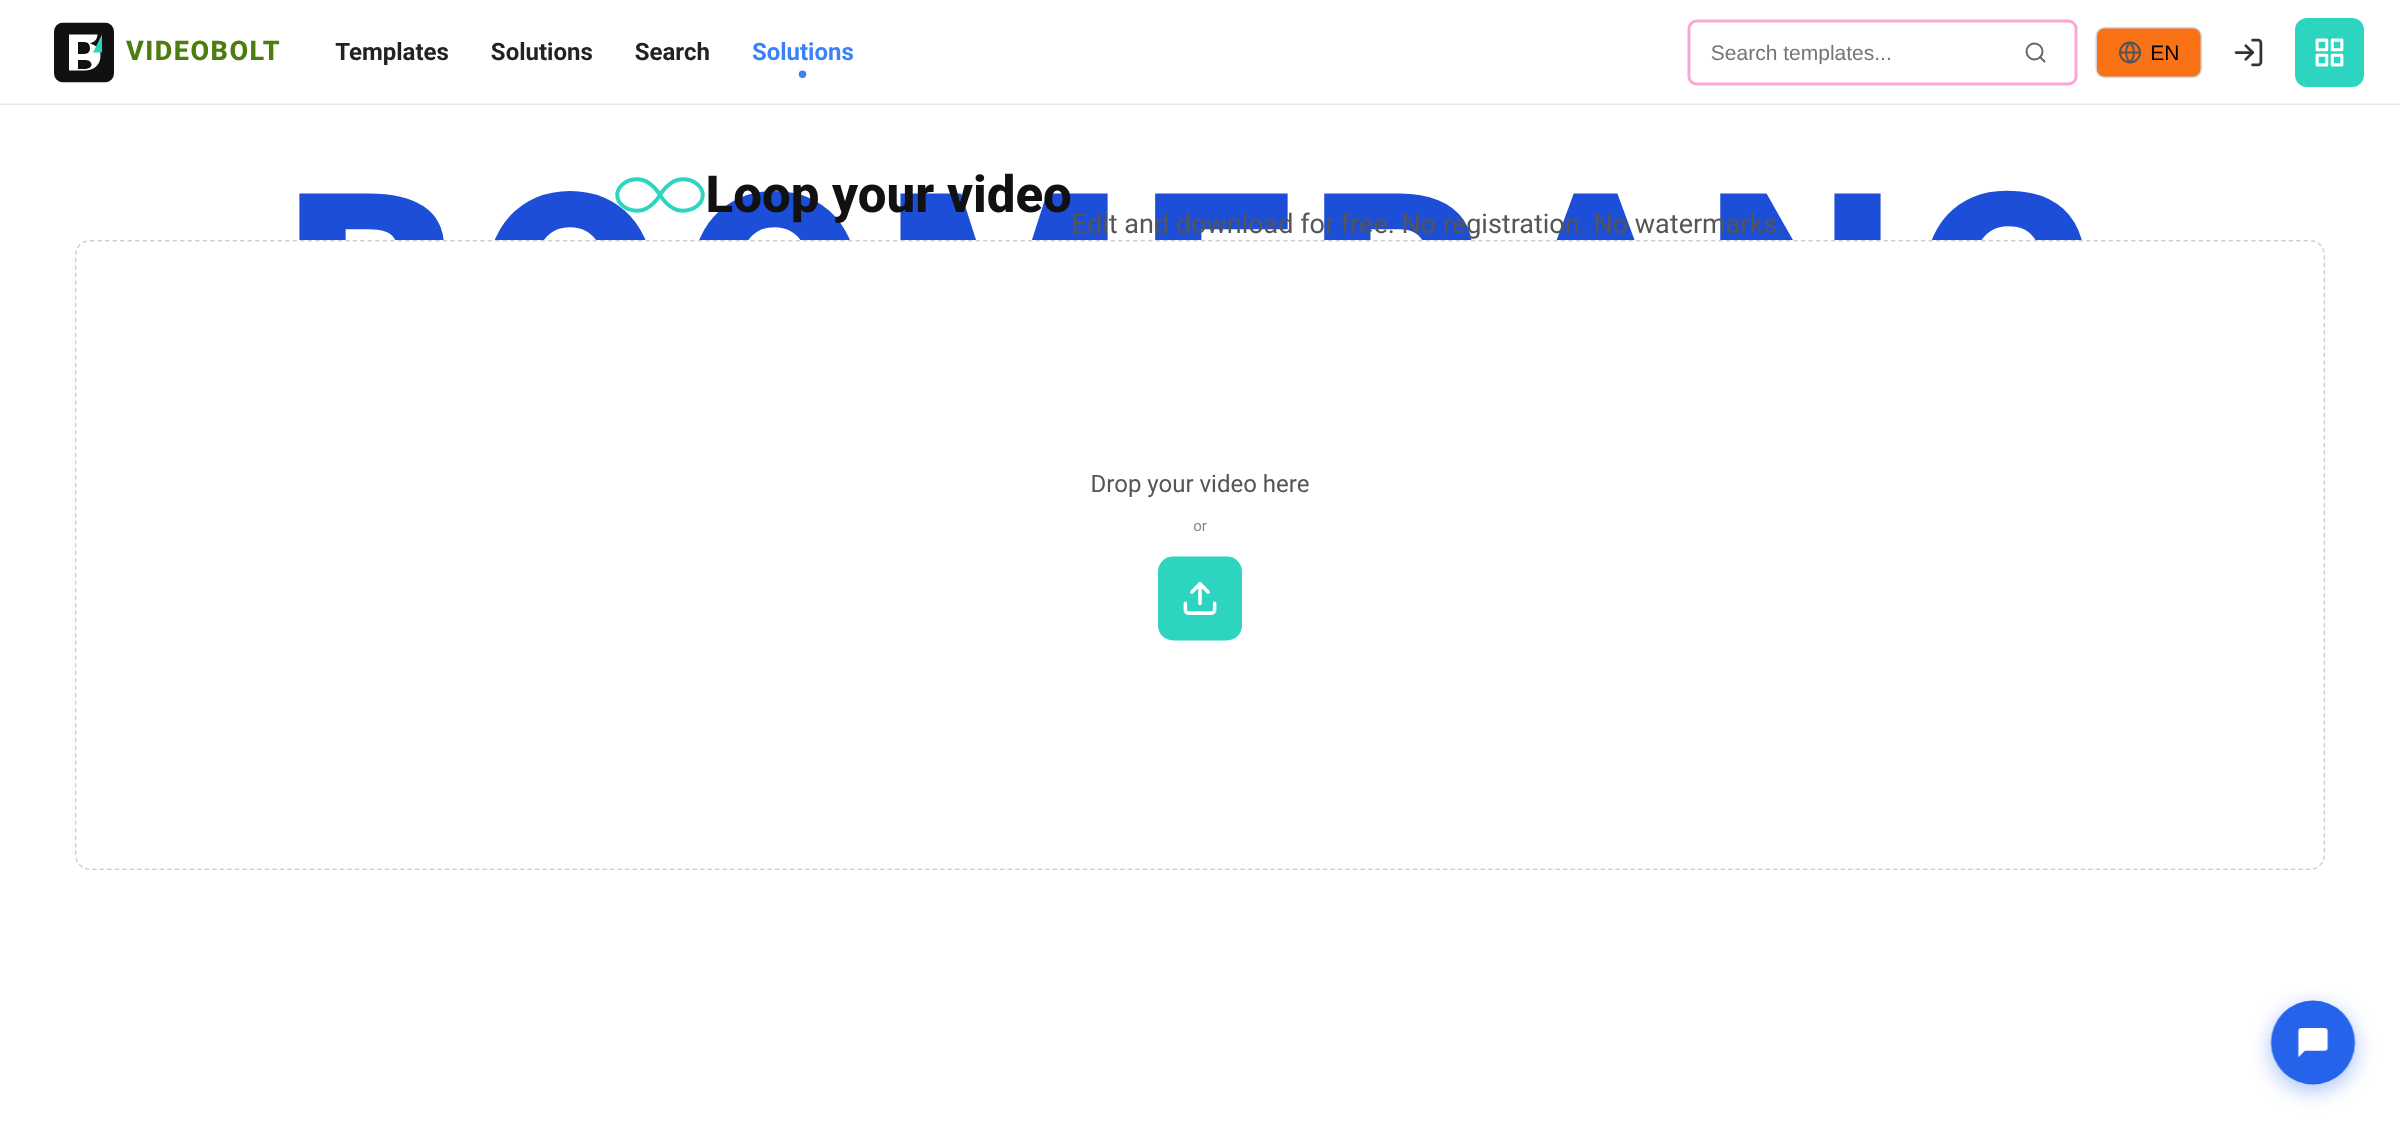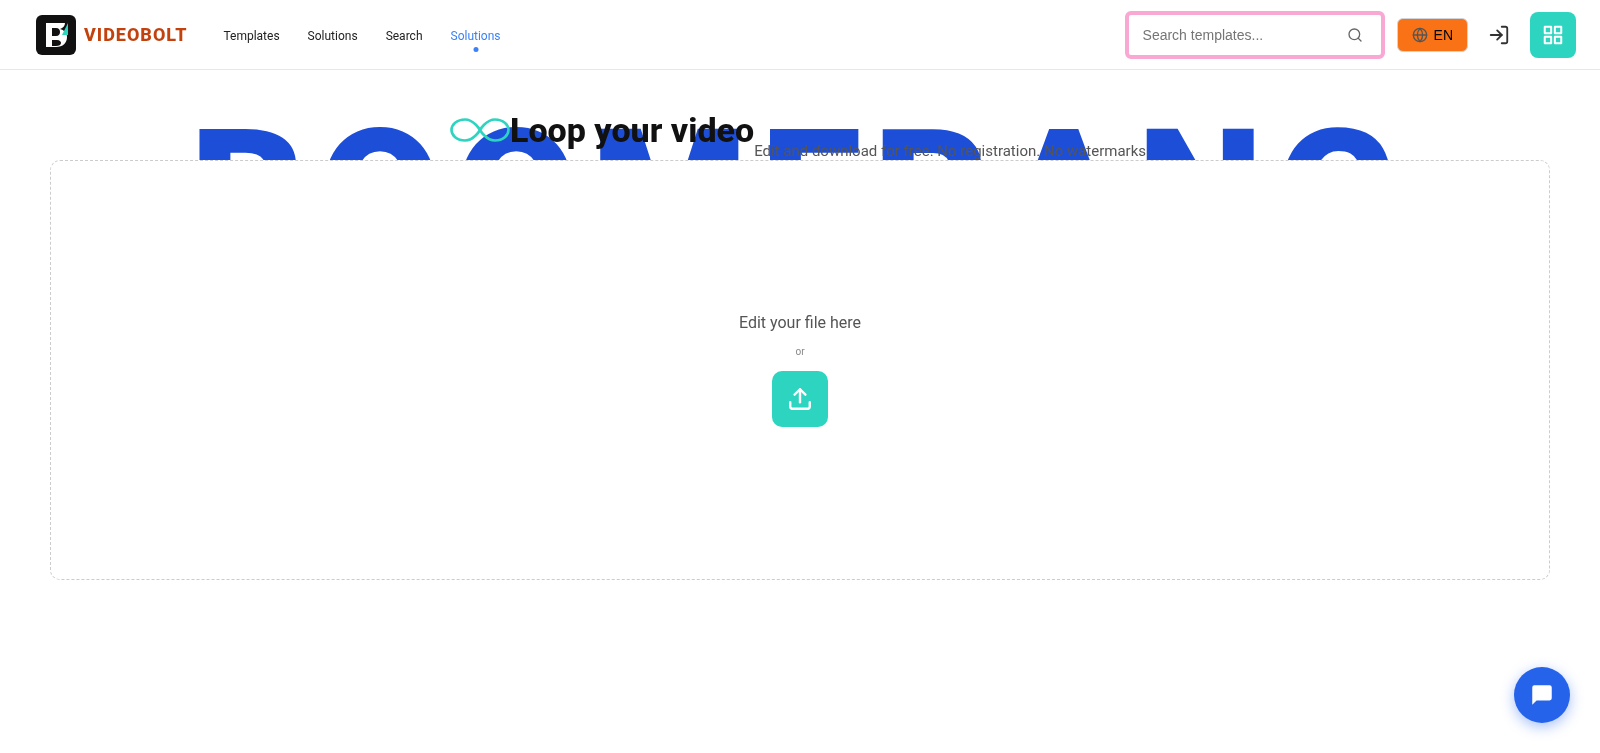--- a/index.html
+++ b/index.html
@@ -18,41 +18,41 @@
     .navbar-left {
       display: flex;
       align-items: center;
       gap: 36px;
     }
     .logo {
       display: flex;
       align-items: center;
       gap: 8px;
       text-decoration: none;
-      color: #c2410c;
+      color: #4d7c0f;
       font-weight: 800;
       font-size: 18px;
       letter-spacing: 1px;
       padding-left: 12px;
     }
     .logo-icon {
       width: 40px;
       height: 40px;
     }
     .nav-links {
       display: flex;
       align-items: center;
       gap: 28px;
       list-style: none;
     }
     .nav-links li a {
       text-decoration: none;
       color: #222;
-      font-size: 12px;
-      font-weight: 400;
+      font-size: 16px;
+      font-weight: 700;
     }
     .nav-links li a.active {
       color: #3b82f6;
     }
     .nav-links li.resources-item {
       position: relative;
     }
     .nav-links li.resources-item .dot {
       display: block;
       width: 5px;
@@ -67,21 +67,21 @@
 
     
     .navbar-right {
       display: flex;
       align-items: center;
       gap: 12px;
     }
     .search-container {
       display: flex;
       align-items: center;
-      border: 4px solid #f9a8d4;
+      border: 2px solid #f9a8d4;
       border-radius: 6px;
       padding: 8px 14px;
       gap: 8px;
       width: 260px;
     }
     .search-container input {
       border: none;
       outline: none;
       font-size: 14px;
       color: #6b7280;
@@ -168,21 +168,21 @@
 
     .hero-title {
       font-size: 34px;
       font-weight: 800;
       color: #111;
       margin-bottom: 10px;
       text-align: center;
     }
 
     .hero-subtitle {
-      font-size: 15px;
+      font-size: 18px;
       color: #555;
       text-align: center;
     }
 
     
     .drop-zone-container {
       width: calc(100% - 60px);
       max-width: 1520px;
       border: 1.5px dashed #ccc;
       border-radius: 10px;
@@ -316,21 +316,21 @@
     <svg class="infinity-icon" viewBox="0 0 80 48" fill="none" xmlns="http://www.w3.org/2000/svg">
       <path d="M40 24 C40 24 32 10 20 10 C9 10 2 17 2 24 C2 31 9 38 20 38 C32 38 40 24 40 24 Z" stroke="#2dd4bf" stroke-width="3.5" fill="none"></path>
       <path d="M40 24 C40 24 48 10 60 10 C71 10 78 17 78 24 C78 31 71 38 60 38 C48 38 40 24 40 24 Z" stroke="#2dd4bf" stroke-width="3.5" fill="none"></path>
     </svg>
 
     <h1 class="hero-title">Loop your video</h1>
     <p class="hero-subtitle">Edit and download for free. No registration. No watermarks.</p>
   </div>
 
   <div class="drop-zone-container">
-    <p class="drop-text">Edit your file here</p>
+    <p class="drop-text">Drop your video here</p>
     <p class="drop-or">or</p>
     <button class="upload-btn">
       <svg width="26" height="26" viewBox="0 0 24 24" fill="none" stroke="white" stroke-width="2.2" stroke-linecap="round" stroke-linejoin="round">
         <path d="M21 15v4a2 2 0 0 1-2 2H5a2 2 0 0 1-2-2v-4"></path>
         <polyline points="17 8 12 3 7 8"></polyline>
         <line x1="12" y1="3" x2="12" y2="15"></line>
       </svg>
     </button>
   </div>
 </main>

